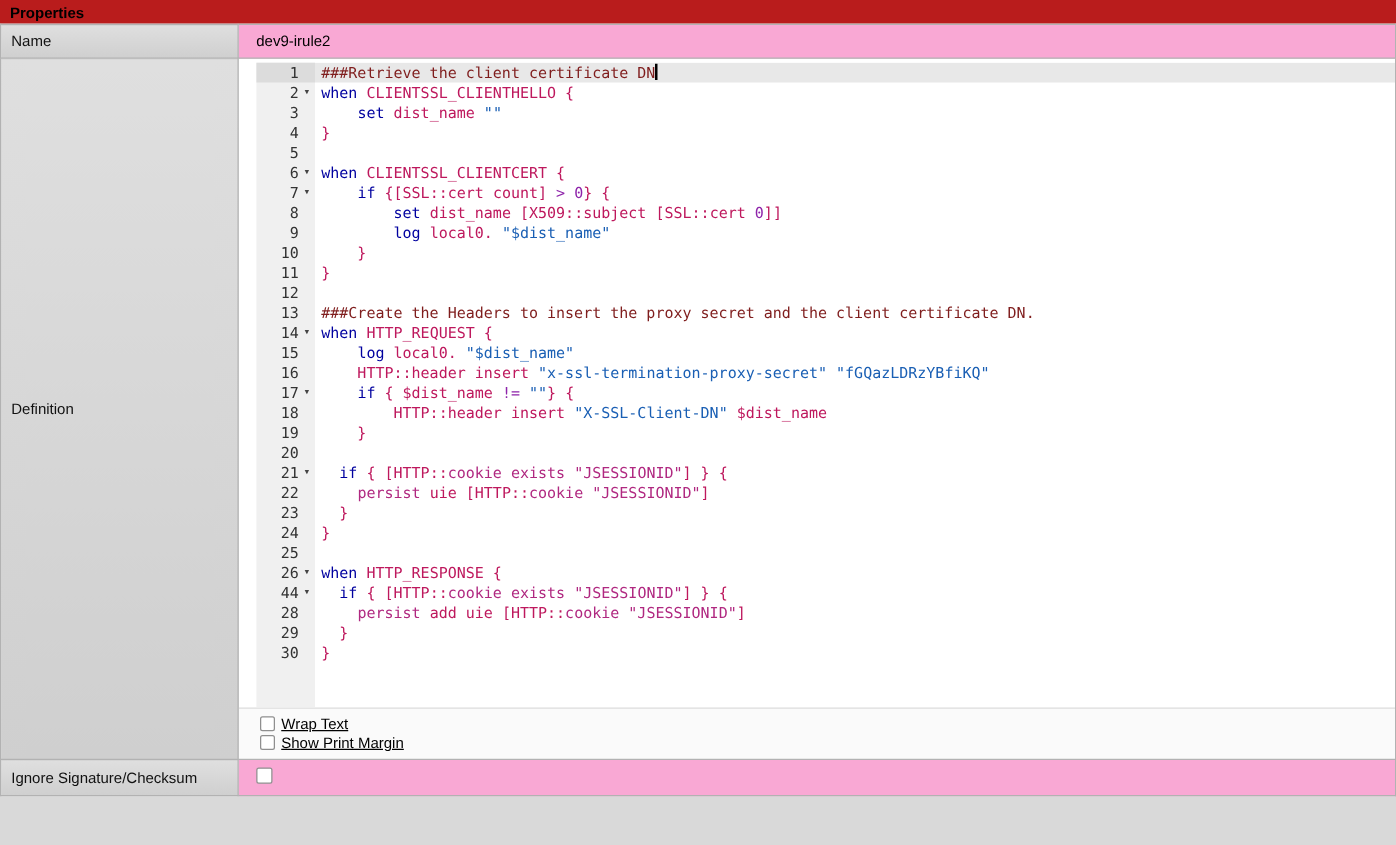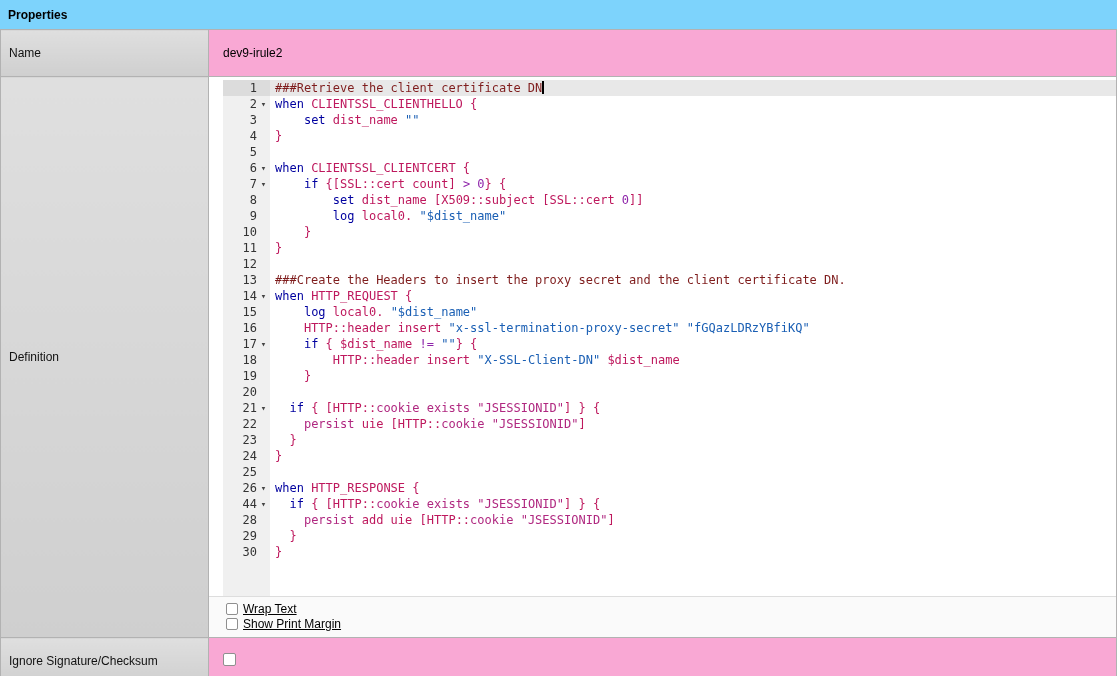--- a/index.html
+++ b/index.html
@@ -5,31 +5,31 @@
   * { box-sizing: border-box; }
   html, body { margin: 0; padding: 0; }
   body {
     width: 1117px; height: 676px;
     background: #d9d9d9;
     font-family: "Liberation Sans", "DejaVu Sans", sans-serif;
     font-size: 12px; color: #000;
     overflow: hidden;
   }
   .titlebar {
-    height: 29px; background: #7dd3fc;
+    height: 19px; background: #b91c1c;
     display: flex; align-items: center; padding: 0 8px;
   }
   .title { font-weight: bold; font-size: 12px; }
 
   table.props { width: 1117px; border-collapse: collapse; background: #fff; }
   .props td { border: 1px solid #b2b2b2; padding: 0; vertical-align: middle; }
   td.lbl {
-    width: 208px;
+    width: 190px;
     background: linear-gradient(180deg, #dfdfdf, #cfcfcf);
-    padding: 16px 8px; font-size: 12px; color: #111; margin-left: 44px;
+    padding: 6px 8px; font-size: 12px; color: #111; margin-left: 44px;
   }
   td.val { background: #f9a8d4; padding: 6px 14px; font-size: 12px; }
   tr.small td { height: 27px; }
 
   td.defcell { padding: 0; vertical-align: top; background: #fff; }
   .editor {
     display: flex; margin: 3px 0 0 14px; height: 516px;
     font-family: "DejaVu Sans Mono", "Liberation Mono", monospace;
     font-size: 12px; line-height: 16px;
     background: #fff; overflow: hidden;

